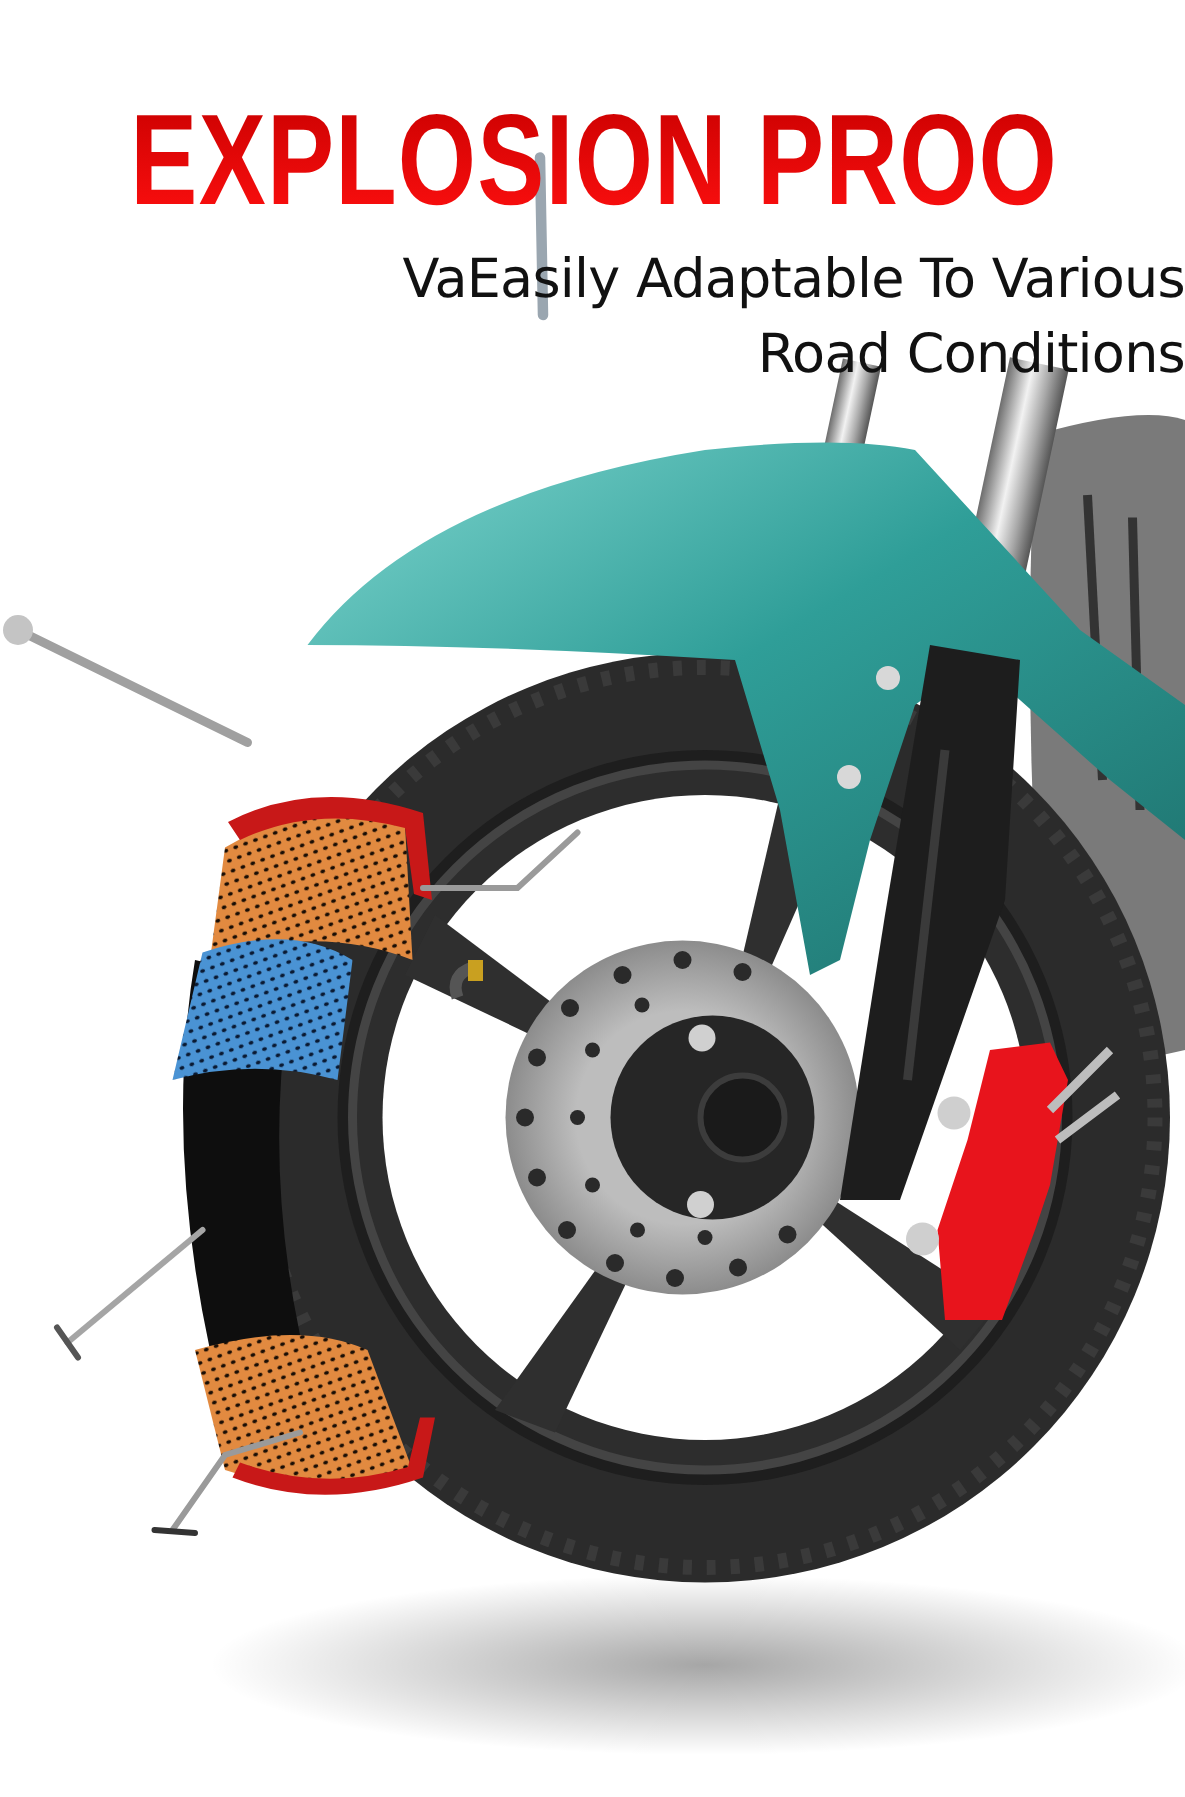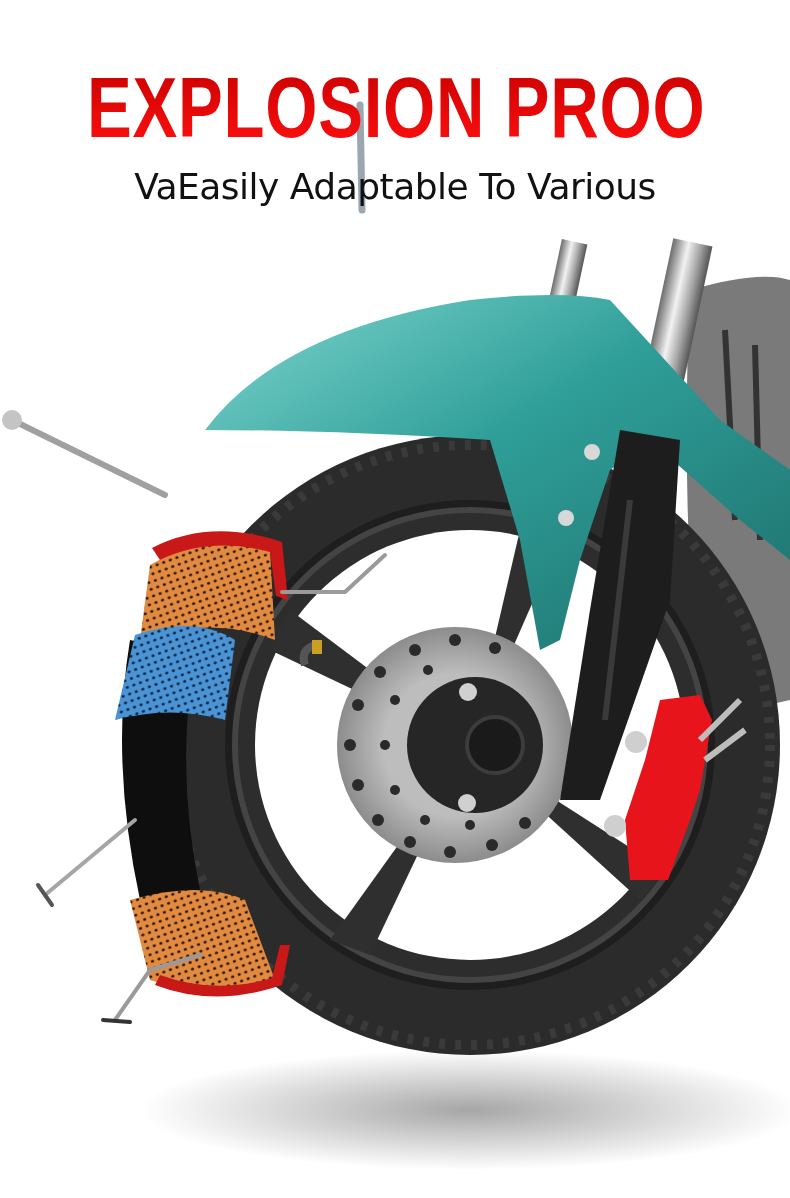--- a/index.html
+++ b/index.html
@@ -6,34 +6,35 @@
   body { width:790px; height:1198px; position:relative; overflow:hidden; font-family:"Liberation Sans", sans-serif; }
   .headline {
     position:absolute; left:0; top:62px; width:790px; text-align:center;
     font-family:"Liberation Sans", sans-serif; font-weight:700;
     font-size:86px; line-height:90px; letter-spacing:1px;
     color:#e8070b; transform:scaleX(0.78); transform-origin:center;
     background:linear-gradient(#c90000,#ff1010); -webkit-background-clip:text; background-clip:text;
     -webkit-text-fill-color:transparent; z-index:3; white-space:nowrap;
   }
   .subtitle {
-    position:absolute; left:0; top:162px; width:790px; text-align:center;
+    position:absolute; left:0; top:162px; width:790px; text-align:right;
     font-family:"DejaVu Sans", sans-serif; font-weight:400;
     font-size:36px; line-height:50px; color:#111111; z-index:3;
     letter-spacing:-0.5px;
   }
   .subtitle span { display:block; }
   .scene { position:absolute; left:0; top:0; width:790px; height:1198px; z-index:1; }
 </style>
 </head>
 <body>
 
 <div class="headline">EXPLOSION PROOF TIRE</div>
 <div class="subtitle">
   <span>VaEasily Adaptable To Various</span>
+  <span>Road Conditions</span>
 </div>
 
 <svg class="scene" viewBox="0 0 790 1198" xmlns="http://www.w3.org/2000/svg">
   <defs>
     <radialGradient id="shadowG" cx="50%" cy="50%" r="50%">
       <stop offset="0%" stop-color="#000" stop-opacity="0.35"></stop>
       <stop offset="100%" stop-color="#000" stop-opacity="0"></stop>
     </radialGradient>
     <linearGradient id="tealG" x1="0" y1="0" x2="1" y2="1">
       <stop offset="0%" stop-color="#7fd6cf"></stop>

